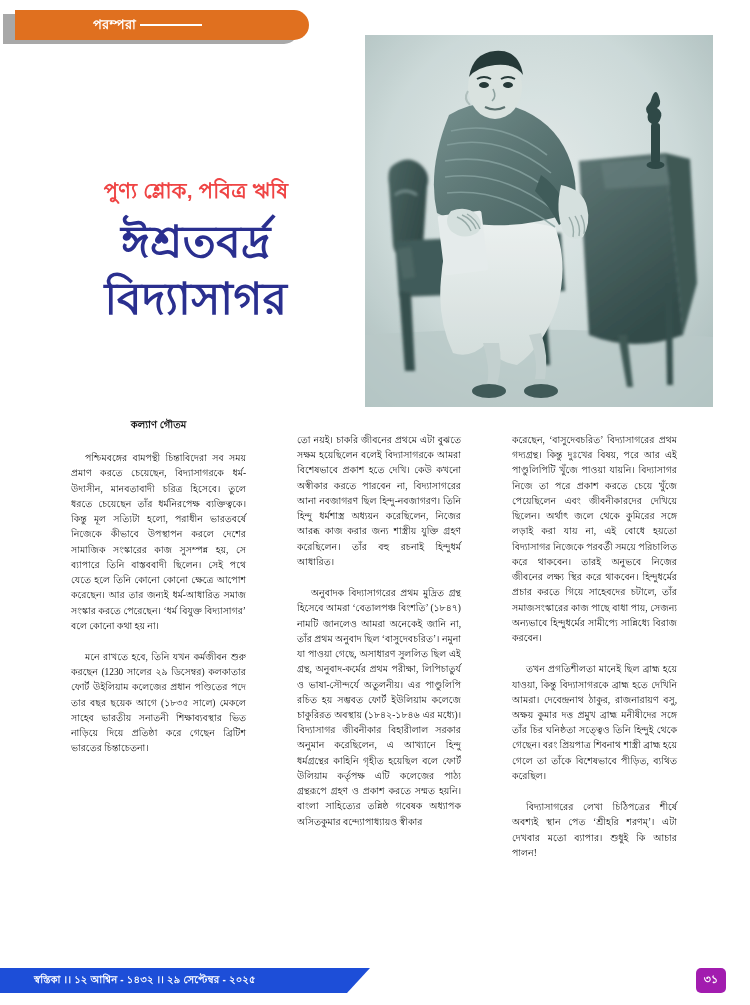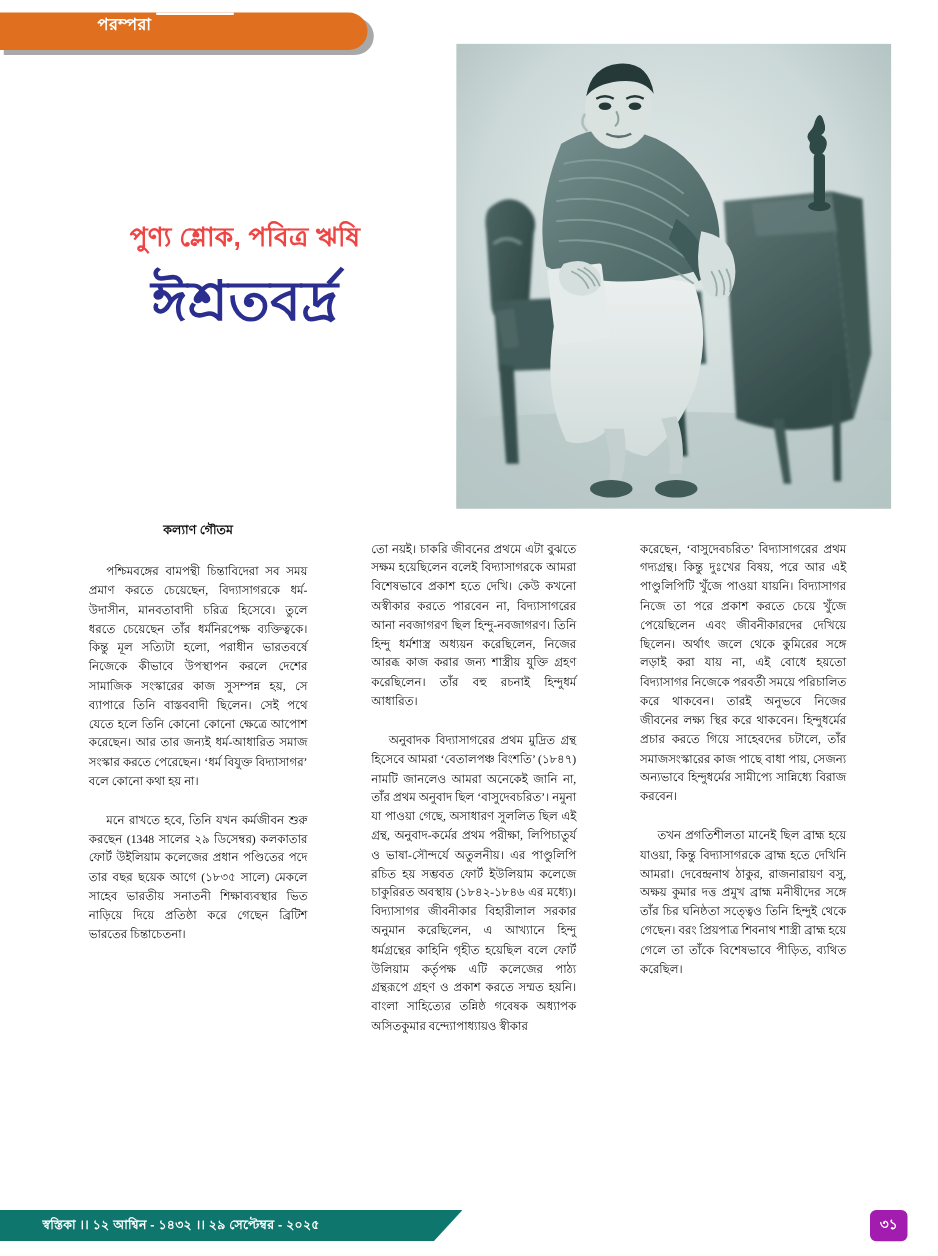--- a/index.html
+++ b/index.html
@@ -25,28 +25,28 @@
     position: absolute;
     left: 3px;
     top: 4px;
     width: 296px;
     height: 30px;
     background: #a8a8a8;
     border-radius: 0 16px 16px 0;
   }
   .banner {
     position: absolute;
-    left: 0;
+    left: 15px;
     top: 0;
     width: 294px;
     height: 30px;
     background: #e0701f;
     border-radius: 0 15px 15px 0;
     display: flex;
-    align-items: flex-start;
+    align-items: center;
   }
   .banner-label {
     color: #ffffff;
     font-size: 13px;
     font-family: "Liberation Sans", "DejaVu Sans", sans-serif;
     font-weight: 600;
     margin-left: 78px;
     letter-spacing: 0.3px;
     white-space: nowrap;
   }
@@ -131,21 +131,21 @@
   .col p { text-indent: 14px; margin: 16px; }
   .col p.noindent { text-indent: 0; }
 
   
   .footer-bar {
     position: absolute;
     left: 0;
     bottom: 12px;
     width: 370px;
     height: 25px;
-    background: #0f766e;
+    background: #1d4ed8;
     clip-path: polygon(0 0, 370px 0, 347px 25px, 0 25px);
     display: flex;
     align-items: center;
   }
   .footer-text {
     color: #ffffff;
     font-size: 10px;
     font-family: "Liberation Sans", "DejaVu Sans", sans-serif;
     font-weight: 600;
     margin-left: 34px;
@@ -298,39 +298,41 @@
 
     <rect x="0" y="0" width="348" height="372" fill="#ffffff" opacity="0" filter="url(#grain)"></rect>
     <rect x="0" y="0" width="348" height="372" fill="#5f8b88" opacity="0.1"></rect>
   </svg>
 </div>
 
 <div class="headline">
   <div class="kicker">পুণ্য শ্লোক, পবিত্র ঋষি</div>
   <div class="maintitle">
     <span>ঈশ্রতবর্দ্র</span>
+    <span class="l2">বিদ্যাসাগর</span>
   </div>
 </div>
 
 <div class="columns">
 
   <div class="col c1">
     <span class="byline">কল্যাণ গৌতম</span>
     <p>পশ্চিমবঙ্গের বামপন্থী চিন্তাবিদেরা সব সময় প্রমাণ করতে চেয়েছেন, বিদ্যাসাগরকে ধর্ম-উদাসীন, মানবতাবাদী চরিত্র হিসেবে। তুলে ধরতে চেয়েছেন তাঁর ধর্মনিরপেক্ষ ব্যক্তিত্বকে। কিন্তু মূল সত্যিটা হলো, পরাধীন ভারতবর্ষে নিজেকে কীভাবে উপস্থাপন করলে দেশের সামাজিক সংস্কারের কাজ সুসম্পন্ন হয়, সে ব্যাপারে তিনি বাস্তববাদী ছিলেন। সেই পথে যেতে হলে তিনি কোনো কোনো ক্ষেত্রে আপোশ করেছেন। আর তার জন্যই ধর্ম-আধারিত সমাজ সংস্কার করতে পেরেছেন। ‘ধর্ম বিযুক্ত বিদ্যাসাগর’ বলে কোনো কথা হয় না।</p>
-    <p>মনে রাখতে হবে, তিনি যখন কর্মজীবন শুরু করছেন (1348 সালের ২৯ ডিসেম্বর) কলকাতার ফোর্ট উইলিয়াম কলেজের প্রধান পণ্ডিতের পদে তার বছর ছয়েক আগে (১৮৩৫ সালে) মেকলে সাহেব ভারতীয় সনাতনী শিক্ষাব্যবস্থার ভিত নাড়িয়ে দিয়ে প্রতিষ্ঠা করে গেছেন ব্রিটিশ ভারতের চিন্তাচেতনা।</p>
+    <p>মনে রাখতে হবে, তিনি যখন কর্মজীবন শুরু করছেন (1230 সালের ২৯ ডিসেম্বর) কলকাতার ফোর্ট উইলিয়াম কলেজের প্রধান পণ্ডিতের পদে তার বছর ছয়েক আগে (১৮৩৫ সালে) মেকলে সাহেব ভারতীয় সনাতনী শিক্ষাব্যবস্থার ভিত নাড়িয়ে দিয়ে প্রতিষ্ঠা করে গেছেন ব্রিটিশ ভারতের চিন্তাচেতনা।</p>
   </div>
 
   <div class="col c2">
     <p class="noindent">তো নয়ই। চাকরি জীবনের প্রথমে এটা বুঝতে সক্ষম হয়েছিলেন বলেই বিদ্যাসাগরকে আমরা বিশেষভাবে প্রকাশ হতে দেখি। কেউ কখনো অস্বীকার করতে পারবেন না, বিদ্যাসাগরের আনা নবজাগরণ ছিল হিন্দু-নবজাগরণ। তিনি হিন্দু ধর্মশাস্ত্র অধ্যয়ন করেছিলেন, নিজের আরব্ধ কাজ করার জন্য শাস্ত্রীয় যুক্তি গ্রহণ করেছিলেন। তাঁর বহু রচনাই হিন্দুধর্ম আধারিত।</p>
     <p>অনুবাদক বিদ্যাসাগরের প্রথম মুদ্রিত গ্রন্থ হিসেবে আমরা ‘বেতালপঞ্চ বিংশতি’ (১৮৪৭) নামটি জানলেও আমরা অনেকেই জানি না, তাঁর প্রথম অনুবাদ ছিল ‘বাসুদেবচরিত’। নমুনা যা পাওয়া গেছে, অসাধারণ সুললিত ছিল এই গ্রন্থ, অনুবাদ-কর্মের প্রথম পরীক্ষা, লিপিচাতুর্য ও ভাষা-সৌন্দর্যে অতুলনীয়। এর পাণ্ডুলিপি রচিত হয় সম্ভবত ফোর্ট ইউলিয়াম কলেজে চাকুরিরত অবস্থায় (১৮৪২-১৮৪৬ এর মধ্যে)। বিদ্যাসাগর জীবনীকার বিহারীলাল সরকার অনুমান করেছিলেন, এ আখ্যানে হিন্দু ধর্মগ্রন্থের কাহিনি গৃহীত হয়েছিল বলে ফোর্ট উলিয়াম কর্তৃপক্ষ এটি কলেজের পাঠ্য গ্রন্থরূপে গ্রহণ ও প্রকাশ করতে সম্মত হয়নি। বাংলা সাহিত্যের তন্নিষ্ঠ গবেষক অধ্যাপক অসিতকুমার বন্দ্যোপাধ্যায়ও স্বীকার</p>
   </div>
 
   <div class="col c3">
     <p class="noindent">করেছেন, ‘বাসুদেবচরিত’ বিদ্যাসাগরের প্রথম গদ্যগ্রন্থ। কিন্তু দুঃখের বিষয়, পরে আর এই পাণ্ডুলিপিটি খুঁজে পাওয়া যায়নি। বিদ্যাসাগর নিজে তা পরে প্রকাশ করতে চেয়ে খুঁজে পেয়েছিলেন এবং জীবনীকারদের দেখিয়ে ছিলেন। অর্থাৎ জলে থেকে কুমিরের সঙ্গে লড়াই করা যায় না, এই বোধে হয়তো বিদ্যাসাগর নিজেকে পরবর্তী সময়ে পরিচালিত করে থাকবেন। তারই অনুভবে নিজের জীবনের লক্ষ্য স্থির করে থাকবেন। হিন্দুধর্মের প্রচার করতে গিয়ে সাহেবদের চটালে, তাঁর সমাজসংস্কারের কাজ পাছে বাধা পায়, সেজন্য অন্যভাবে হিন্দুধর্মের সামীপ্যে সান্নিধ্যে বিরাজ করবেন।</p>
     <p>তখন প্রগতিশীলতা মানেই ছিল ব্রাহ্ম হয়ে যাওয়া, কিন্তু বিদ্যাসাগরকে ব্রাহ্ম হতে দেখিনি আমরা। দেবেন্দ্রনাথ ঠাকুর, রাজনারায়ণ বসু, অক্ষয় কুমার দত্ত প্রমুখ ব্রাহ্ম মনীষীদের সঙ্গে তাঁর চির ঘনিষ্ঠতা সত্ত্বেও তিনি হিন্দুই থেকে গেছেন। বরং প্রিয়পাত্র শিবনাথ শাস্ত্রী ব্রাহ্ম হয়ে গেলে তা তাঁকে বিশেষভাবে পীড়িত, ব্যথিত করেছিল।</p>
+    <p>বিদ্যাসাগরের লেখা চিঠিপত্রের শীর্ষে অবশ্যই স্থান পেত ‘শ্রীহরি শরণম্’। এটা দেখবার মতো ব্যাপার। শুধুই কি আচার পালন!</p>
   </div>
 
 </div>
 
 <div class="footer-bar">
   <span class="footer-text">স্বস্তিকা ।। ১২ আশ্বিন - ১৪৩২ ।। ২৯ সেপ্টেম্বর - ২০২৫</span>
 </div>
 <div class="page-badge">৩১</div>
 
 </body></html>

